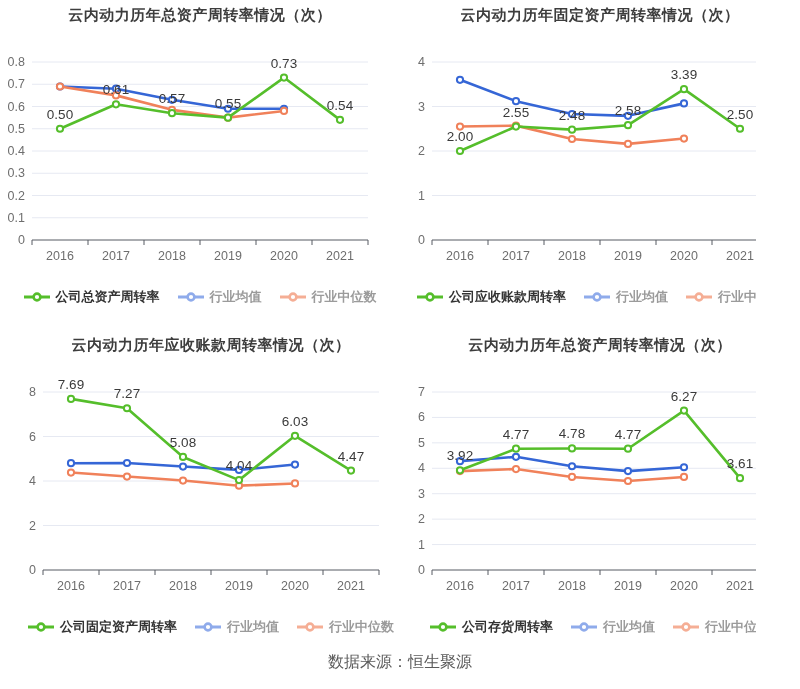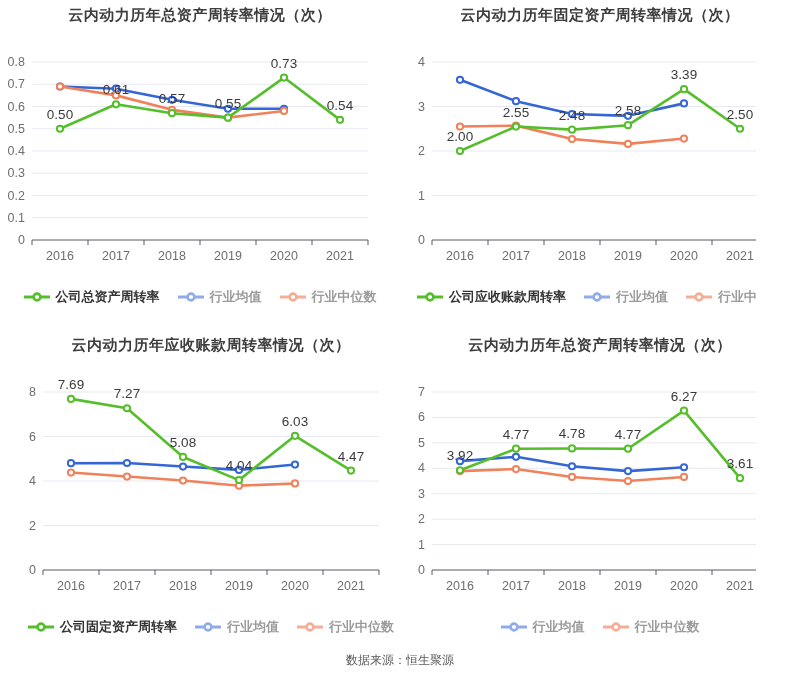--- a/index.html
+++ b/index.html
@@ -22,21 +22,21 @@
   .legend{
     position:absolute;left:0;top:288px;width:100%;
     display:flex;justify-content:center;align-items:center;gap:18px;
   }
   .legend-item{display:flex;align-items:center;gap:6px;cursor:pointer;}
   .licon{display:inline-flex;width:26px;height:10px;}
   .ltext{font-size:13px;color:#9b9b9b;font-weight:bold;}
   .ltext.main{color:#333333;font-weight:bold;}
   .footer{
     position:absolute;left:0;top:652px;width:800px;text-align:center;
-    font-size:12px;color:#5a5a5a;
+    font-size:16px;color:#5a5a5a;
   }
 </style>
 </head>
 <body>
 
 <div class="page">
 
   <div class="panel" id="panel-0">
     <div class="chart-title">云内动力历年总资产周转率情况（次）</div>
     <svg class="plot" width="400" height="250">
@@ -349,20 +349,29 @@
         <text x="116" y="78.7057142857143" text-anchor="middle" font-size="13.5" font-weight="500" fill="#3A3A3A">4.77</text>
         <text x="172" y="78.45142857142855" text-anchor="middle" font-size="13.5" font-weight="500" fill="#3A3A3A">4.78</text>
         <text x="228" y="78.7057142857143" text-anchor="middle" font-size="13.5" font-weight="500" fill="#3A3A3A">4.77</text>
         <text x="284" y="40.562857142857155" text-anchor="middle" font-size="13.5" font-weight="500" fill="#3A3A3A">6.27</text>
         <text x="340" y="108.20285714285716" text-anchor="middle" font-size="13.5" font-weight="500" fill="#3A3A3A">3.61</text>
       </svg>
     <div class="legend">
       <div class="legend-item">
         <span class="licon">
             <svg width="26" height="10">
+              <line x1="0" y1="5" x2="26" y2="5" stroke="#55BE2B" stroke-width="3"></line>
+              <circle cx="13" cy="5" r="3.4" fill="#fff" stroke="#55BE2B" stroke-width="2.6"></circle>
+            </svg>
+          </span>
+        <span class="ltext main">公司存货周转率</span>
+      </div>
+      <div class="legend-item">
+        <span class="licon">
+            <svg width="26" height="10">
               <line x1="0" y1="5" x2="26" y2="5" stroke="#8FABEB" stroke-width="3"></line>
               <circle cx="13" cy="5" r="3.4" fill="#fff" stroke="#8FABEB" stroke-width="2.6"></circle>
             </svg>
           </span>
         <span class="ltext">行业均值</span>
       </div>
       <div class="legend-item">
         <span class="licon">
             <svg width="26" height="10">
               <line x1="0" y1="5" x2="26" y2="5" stroke="#F5AE95" stroke-width="3"></line>

